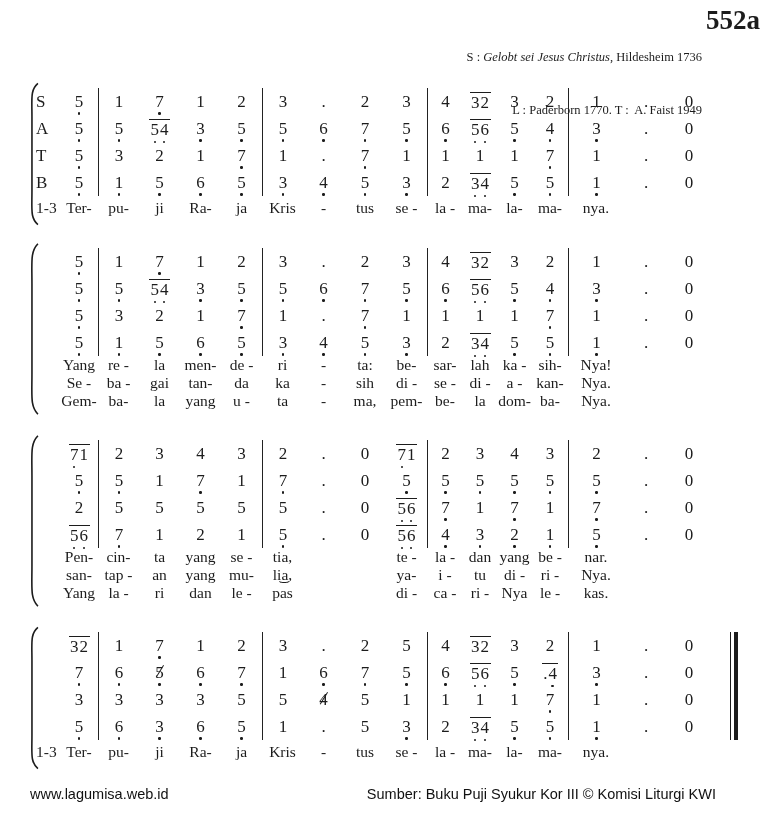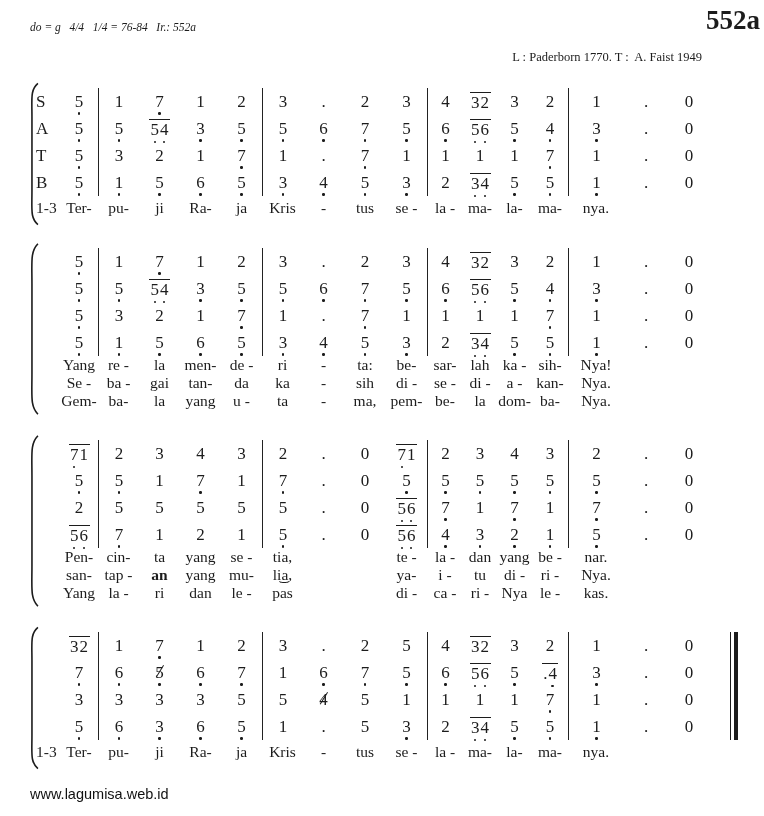--- a/index.html
+++ b/index.html
@@ -47,22 +47,22 @@
   .footer {
     position:absolute; left:30px; right:48px; bottom:14px;
     display:flex; justify-content:space-between;
     font-family:"Liberation Sans","DejaVu Sans",sans-serif; font-size:14.5px; color:#111;
   }
 </style>
 </head>
 <body>
 
 <div class="header">
-  <div class="tempo">do = g   4/4   1/4 = 76-84   Ir.: 552a</div>
   <div class="credits">
+    <div><span>S : </span><i>Gelobt sei Jesus Christus</i><span>, Hildesheim 1736</span></div>
     <div>L : Paderborn 1770. T :  A. Faist 1949</div>
   </div>
   <div class="hymn-no">552a</div>
 </div>
 
 <div id="score">
     <div class="system sys1 one">
       <svg class="bracket" viewBox="0 0 12 100" preserveAspectRatio="none">
         <path d="M11 1 C4 5.5 5.5 11 5.5 24 L5.5 76 C5.5 89 4 94.5 11 99" fill="none" stroke="#1c1c1c" stroke-width="1.6" vector-effect="non-scaling-stroke"></path>
       </svg>
@@ -780,21 +780,21 @@
         <div class="cell" style="flex-basis: 35px;">yang</div>
         <div class="cell" style="flex-basis: 36px;">be -</div>
         <div class="cell" style="flex-basis: 56px;">nar.</div>
         <div class="cell" style="flex-basis: 44px;"></div>
         <div class="cell" style="flex-basis: 42px;"></div>
       </div>
       <div class="lrow">
         <div class="cell lab" style="flex-basis: 30px;"></div>
         <div class="cell" style="flex-basis: 38px;">san-</div>
         <div class="cell" style="flex-basis: 41px;">tap -</div>
-        <div class="cell" style="flex-basis: 41px; font-weight: bold;">an</div>
+        <div class="cell" style="flex-basis: 41px;">an</div>
         <div class="cell" style="flex-basis: 41px;">yang</div>
         <div class="cell" style="flex-basis: 41px;">mu-</div>
         <div class="cell" style="flex-basis: 41px;">li͜a,</div>
         <div class="cell" style="flex-basis: 41px;"></div>
         <div class="cell" style="flex-basis: 42px;"></div>
         <div class="cell" style="flex-basis: 41px;">ya-</div>
         <div class="cell" style="flex-basis: 36px;">i -</div>
         <div class="cell" style="flex-basis: 34px;">tu</div>
         <div class="cell" style="flex-basis: 35px;">di -</div>
         <div class="cell" style="flex-basis: 36px;">ri -</div>
@@ -1051,13 +1051,14 @@
         <div class="cell" style="flex-basis: 36px;">ma-</div>
         <div class="cell" style="flex-basis: 56px;">nya.</div>
         <div class="cell" style="flex-basis: 44px;"></div>
         <div class="cell" style="flex-basis: 42px;"></div>
       </div>
     </div>
   </div>
 
 <div class="footer">
   <span>www.lagumisa.web.id</span>
+  <span>Sumber: Buku Puji Syukur Kor III © Komisi Liturgi KWI</span>
 </div>
 
 </body></html>

